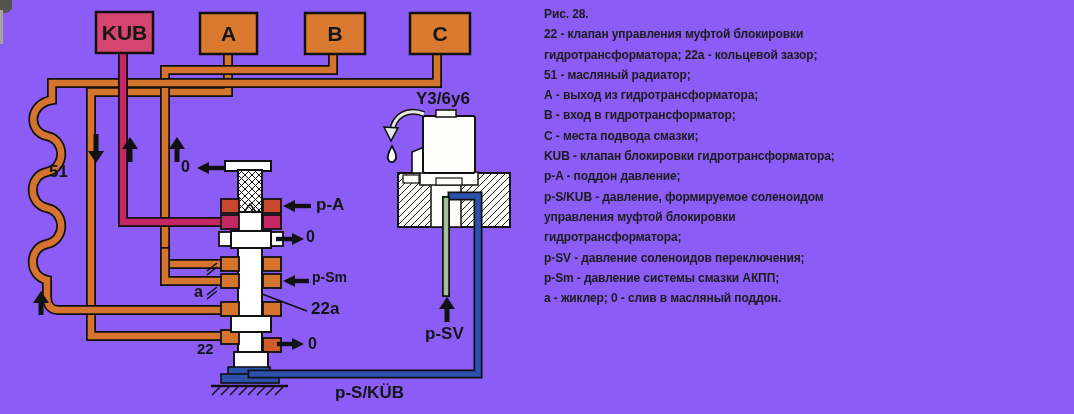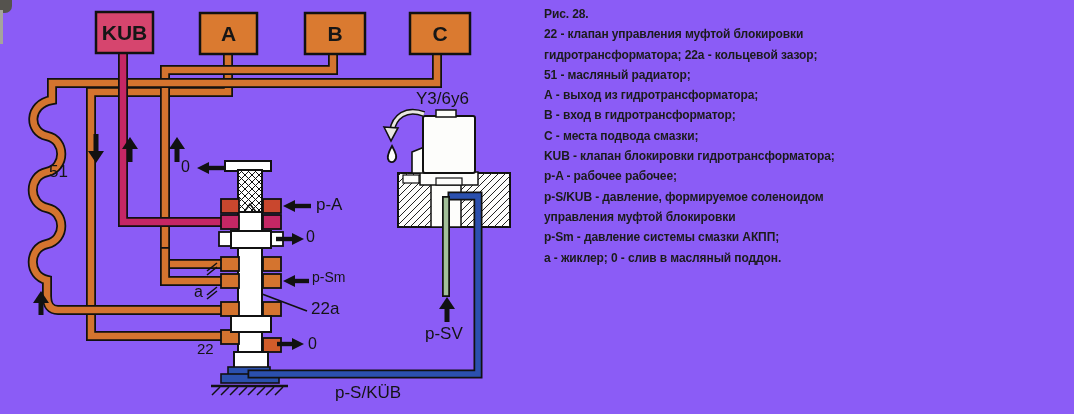--- a/index.html
+++ b/index.html
@@ -1,19 +1,19 @@
 <!DOCTYPE html>
 <html><head>
 <meta charset="utf-8">
 <style>
   html,body{margin:0;padding:0;}
   body{font-family:"Liberation Sans",sans-serif;}
   #page{position:relative;width:1074px;height:414px;background:#8b5cf6;overflow:hidden;}
   .abs{position:absolute;}
-  .dlabel{position:absolute;font-weight:400;color:#141414;white-space:nowrap;}
+  .dlabel{position:absolute;font-weight:700;color:#141414;white-space:nowrap;}
   .boxlabel{position:absolute;font-weight:700;color:#161616;font-size:21px;text-align:center;}
   #legend{position:absolute;left:544px;top:4px;width:528px;}
   .lg{font-size:12px;line-height:20.3px;font-weight:700;color:#1b1b1b;letter-spacing:-0.1px;white-space:nowrap;}
   .corner-artifact{position:absolute;left:0;top:0;width:12px;height:13px;background:#55534e;border-bottom-right-radius:7px;}
   .edge-artifact{position:absolute;left:0;top:10px;width:3px;height:34px;background:#a5a39c;}
 </style>
 </head>
 <body>
 
 <div id="page">
@@ -207,20 +207,22 @@
 
   <div id="legend">
     <div class="lg">Рис. 28.</div>
     <div class="lg">22 - клапан управления муфтой блокировки</div>
     <div class="lg">гидротрансформатора; 22а - кольцевой зазор;</div>
     <div class="lg">51 - масляный радиатор;</div>
     <div class="lg">А - выход из гидротрансформатора;</div>
     <div class="lg">В - вход в гидротрансформатор;</div>
     <div class="lg">С - места подвода смазки;</div>
     <div class="lg">KUB - клапан блокировки гидротрансформатора;</div>
-    <div class="lg">p-A - рабочее рабочее;</div>
+    <div class="lg">p-A - поддон давление;</div>
     <div class="lg">p-S/KUB - давление, формируемое соленоидом</div>
     <div class="lg">управления муфтой блокировки</div>
+    <div class="lg">гидротрансформатора;</div>
+    <div class="lg">p-SV - давление соленоидов переключения;</div>
     <div class="lg">p-Sm - давление системы смазки АКПП;</div>
     <div class="lg">а - жиклер; 0 - слив в масляный поддон.</div>
   </div>
 
 </div>
 
 </body></html>

